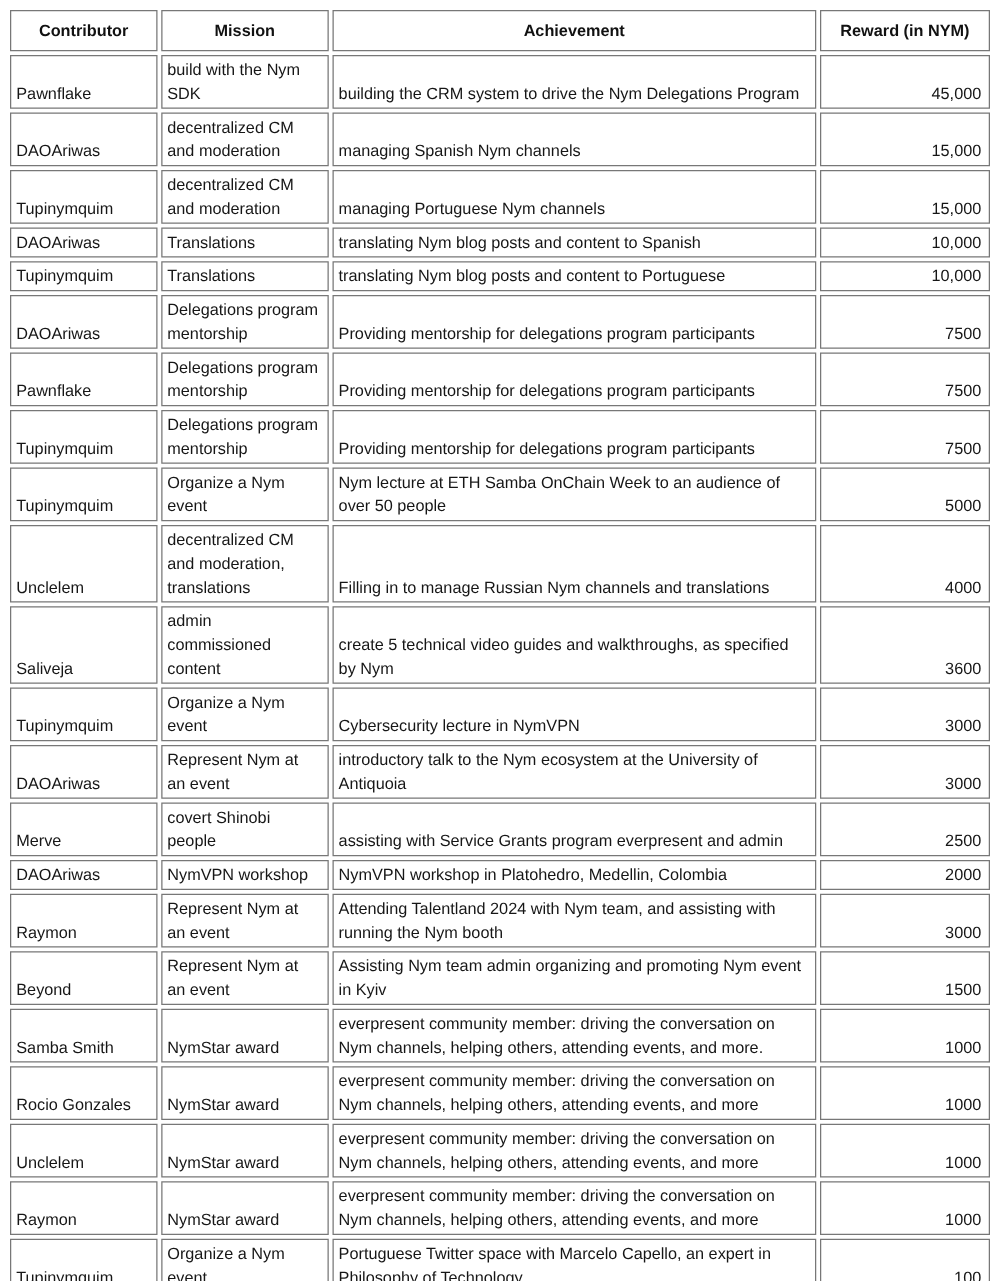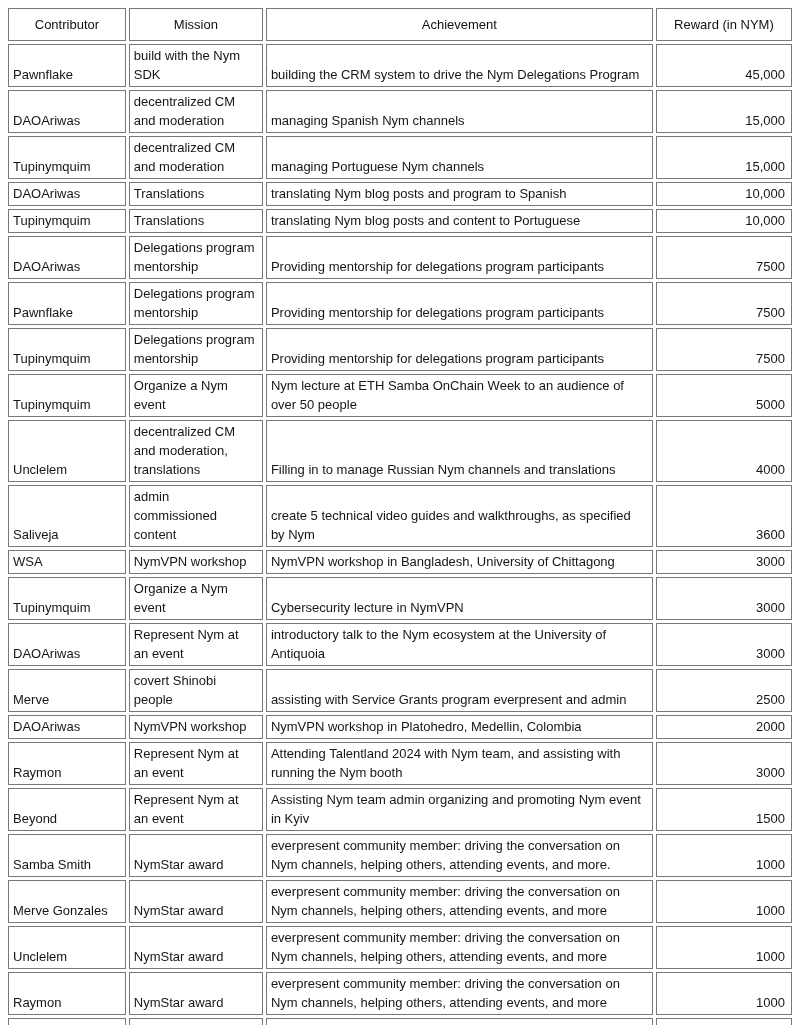--- a/index.html
+++ b/index.html
@@ -26,21 +26,21 @@
   col.c-mission     { width: 132px; }
   col.c-achievement { width: 381px; }
   col.c-reward      { width: 134px; }
   th, td {
     border: 1px solid #777777;
     background: #ffffff;
     overflow: hidden;
   }
   th {
     font-size: 13px;
-    font-weight: normal;
+    font-weight: bold;
     line-height: 19px;
     padding: 6px 4px;
     text-align: center;
     vertical-align: middle;
     color: #111111;
   }
   td {
     font-size: 13px;
     line-height: 19px;
     padding: 1px 6px 2px 4px;
@@ -86,21 +86,21 @@
   </tr>
         <tr>
     <td class="cell-contributor">Tupinymquim</td>
     <td class="cell-mission">decentralized CM and moderation</td>
     <td class="cell-achievement">managing Portuguese Nym channels</td>
     <td class="cell-reward">15,000</td>
   </tr>
         <tr>
     <td class="cell-contributor">DAOAriwas</td>
     <td class="cell-mission">Translations</td>
-    <td class="cell-achievement">translating Nym blog posts and program to Spanish</td>
+    <td class="cell-achievement">translating Nym blog posts and content to Spanish</td>
     <td class="cell-reward">10,000</td>
   </tr>
         <tr>
     <td class="cell-contributor">Tupinymquim</td>
     <td class="cell-mission">Translations</td>
     <td class="cell-achievement">translating Nym blog posts and content to Portuguese</td>
     <td class="cell-reward">10,000</td>
   </tr>
         <tr>
     <td class="cell-contributor">DAOAriwas</td>
@@ -132,26 +132,20 @@
     <td class="cell-achievement">Filling in to manage Russian Nym channels and translations</td>
     <td class="cell-reward">4000</td>
   </tr>
         <tr>
     <td class="cell-contributor">Saliveja</td>
     <td class="cell-mission">admin commissioned content</td>
     <td class="cell-achievement">create 5 technical video guides and walkthroughs, as specified by Nym</td>
     <td class="cell-reward">3600</td>
   </tr>
         <tr>
-    <td class="cell-contributor">WSA</td>
-    <td class="cell-mission">NymVPN workshop</td>
-    <td class="cell-achievement">NymVPN workshop in Bangladesh, University of Chittagong</td>
-    <td class="cell-reward">3000</td>
-  </tr>
-        <tr>
     <td class="cell-contributor">Tupinymquim</td>
     <td class="cell-mission">Organize a Nym event</td>
     <td class="cell-achievement">Cybersecurity lecture in NymVPN</td>
     <td class="cell-reward">3000</td>
   </tr>
         <tr>
     <td class="cell-contributor">DAOAriwas</td>
     <td class="cell-mission">Represent Nym at an event</td>
     <td class="cell-achievement">introductory talk to the Nym ecosystem at the University of Antiquoia</td>
     <td class="cell-reward">3000</td>
@@ -180,21 +174,21 @@
     <td class="cell-achievement">Assisting Nym team admin organizing and promoting Nym event in Kyiv</td>
     <td class="cell-reward">1500</td>
   </tr>
         <tr>
     <td class="cell-contributor">Samba Smith</td>
     <td class="cell-mission">NymStar award</td>
     <td class="cell-achievement">everpresent community member: driving the conversation on Nym channels, helping others, attending events, and more.</td>
     <td class="cell-reward">1000</td>
   </tr>
         <tr>
-    <td class="cell-contributor">Merve Gonzales</td>
+    <td class="cell-contributor">Rocio Gonzales</td>
     <td class="cell-mission">NymStar award</td>
     <td class="cell-achievement">everpresent community member: driving the conversation on Nym channels, helping others, attending events, and more</td>
     <td class="cell-reward">1000</td>
   </tr>
         <tr>
     <td class="cell-contributor">Unclelem</td>
     <td class="cell-mission">NymStar award</td>
     <td class="cell-achievement">everpresent community member: driving the conversation on Nym channels, helping others, attending events, and more</td>
     <td class="cell-reward">1000</td>
   </tr>

